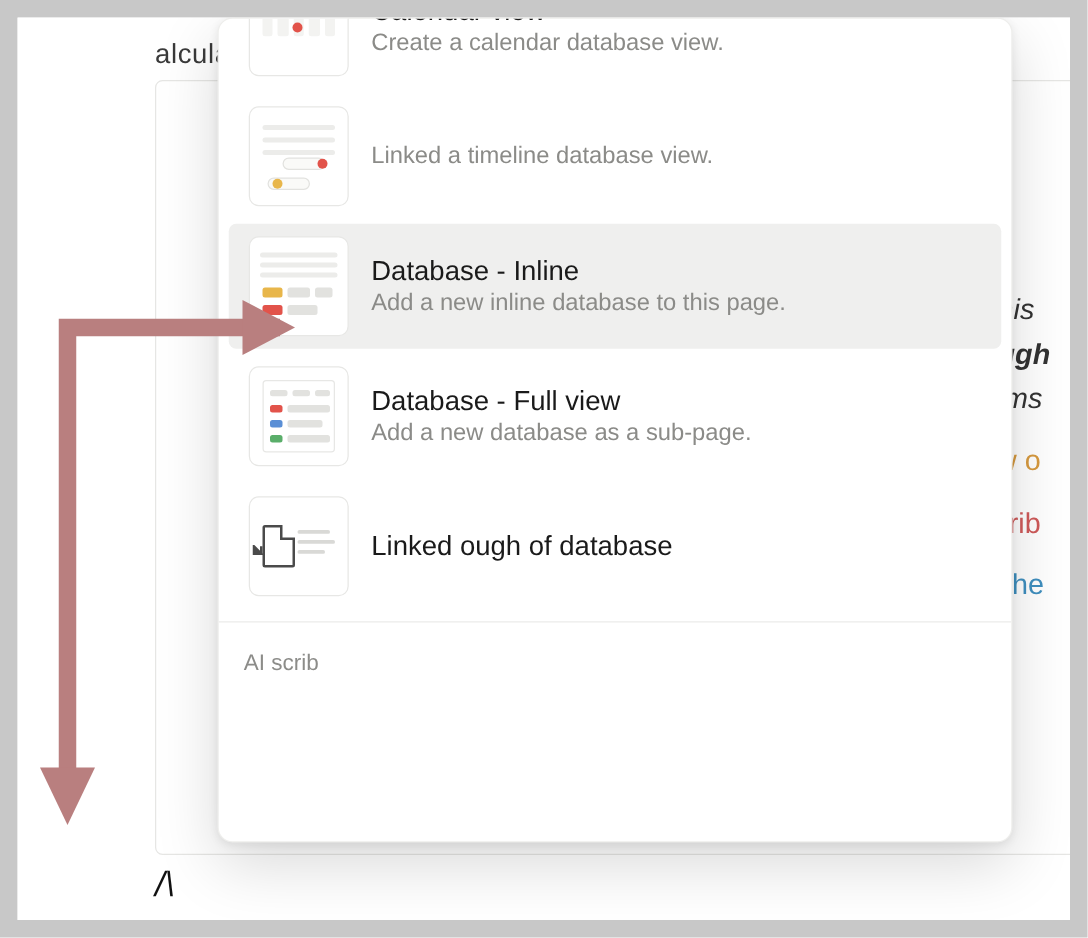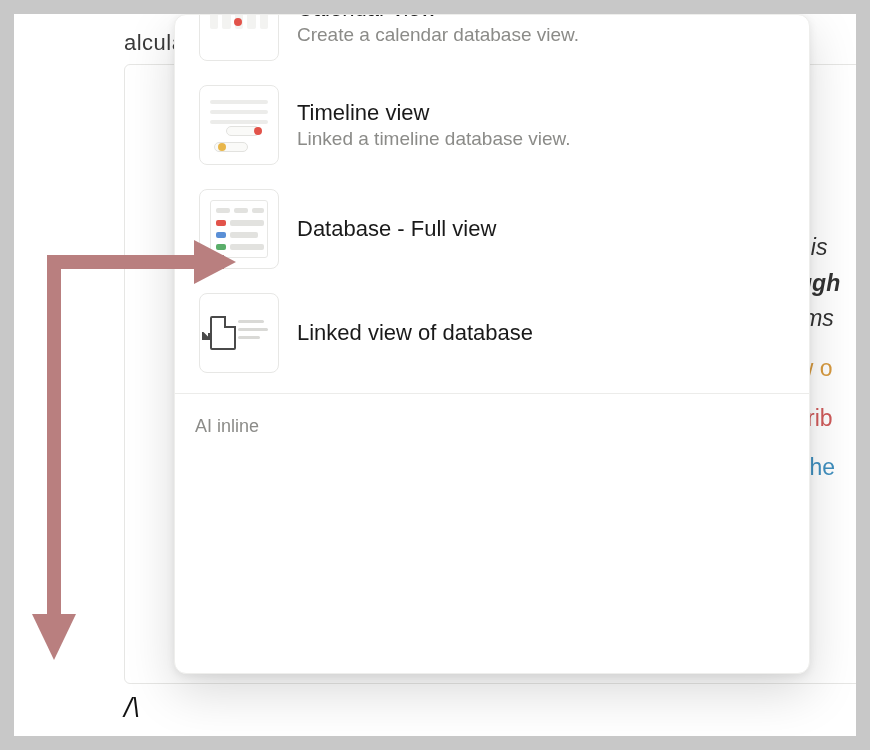--- a/index.html
+++ b/index.html
@@ -197,63 +197,79 @@
         <div class="thumb">
           <div class="tl-row" style="top:14px;"></div>
           <div class="tl-row" style="top:24px;"></div>
           <div class="tl-row" style="top:34px;"></div>
           <div class="tl-pill" style="left:26px; top:40px; width:34px;"></div>
           <div class="tl-dot" style="background:#e2534a; left:54px; top:41px;"></div>
           <div class="tl-pill" style="left:14px; top:56px; width:34px;"></div>
           <div class="tl-dot" style="background:#e8b64a; left:18px; top:57px;"></div>
         </div>
         <div class="item-text">
-          <div class="item-title">Timeline view</div>
           <div class="item-desc">Linked a timeline database view.</div>
         </div>
       </div>
 
+      <div class="menu-item selected">
+        <div class="thumb">
+          <div class="tbl-row" style="top:12px;"></div>
+          <div class="tbl-row" style="top:20px;"></div>
+          <div class="tbl-row" style="top:28px;"></div>
+          <div class="tbl-cell" style="background:#e8b64a; left:10px; top:40px; width:16px;"></div>
+          <div class="tbl-cell" style="background:#e2e2df; left:30px; top:40px; width:18px;"></div>
+          <div class="tbl-cell" style="background:#e2e2df; left:52px; top:40px; width:14px;"></div>
+          <div class="tbl-cell" style="background:#e2534a; left:10px; top:54px; width:16px;"></div>
+          <div class="tbl-cell" style="background:#e2e2df; left:30px; top:54px; width:24px;"></div>
+        </div>
+        <div class="item-text">
+          <div class="item-title">Database - Inline</div>
+          <div class="item-desc">Add a new inline database to this page.</div>
+        </div>
+      </div>
 
       <div class="menu-item">
         <div class="thumb">
           <div style="position:absolute; inset:10px; border:1px solid #e7e7e5; border-radius:3px;"></div>
           <div class="tbl-cell" style="background:#e2e2df; left:16px; top:18px; width:14px; height:5px;"></div>
           <div class="tbl-cell" style="background:#e2e2df; left:34px; top:18px; width:14px; height:5px;"></div>
           <div class="tbl-cell" style="background:#e2e2df; left:52px; top:18px; width:12px; height:5px;"></div>
           <div class="tbl-cell" style="background:#e2534a; left:16px; top:30px; width:10px; height:6px;"></div>
           <div class="tbl-cell" style="background:#e2e2df; left:30px; top:30px; width:34px; height:6px;"></div>
           <div class="tbl-cell" style="background:#5a8fd6; left:16px; top:42px; width:10px; height:6px;"></div>
           <div class="tbl-cell" style="background:#e2e2df; left:30px; top:42px; width:28px; height:6px;"></div>
           <div class="tbl-cell" style="background:#5aae6a; left:16px; top:54px; width:10px; height:6px;"></div>
           <div class="tbl-cell" style="background:#e2e2df; left:30px; top:54px; width:34px; height:6px;"></div>
         </div>
         <div class="item-text">
           <div class="item-title">Database - Full view</div>
+          <div class="item-desc">Add a new database as a sub-page.</div>
         </div>
       </div>
 
       <div class="menu-item">
         <div class="thumb">
           <div class="linkedicon"></div>
           <svg class="linkedarrow" viewBox="0 0 14 14">
               <path d="M1 1 L7 7 L1 7 Z M7 7 L7 1" fill="#4a4a4a" stroke="#4a4a4a" stroke-width="2"></path>
             </svg>
           <div class="doclines">
             <span style="top:26px; width:26px;"></span>
             <span style="top:34px; width:30px;"></span>
             <span style="top:42px; width:22px;"></span>
           </div>
         </div>
         <div class="item-text">
-          <div class="item-title">Linked view of database</div>
+          <div class="item-title">Linked ough of database</div>
         </div>
       </div>
 
       <div class="section">
-        <div class="section-label">AI inline</div>
+        <div class="section-label">AI scrib</div>
       </div>
 
     </div>
 
   </div>
 </div>
 
 <svg class="arrow-svg" viewBox="0 0 870 750">
   <path d="M 224 262 L 54 262 L 54 640" stroke="#b97f7f" stroke-width="14" fill="none" stroke-linejoin="miter"></path>
   <polygon points="194,240 236,262 194,284" fill="#b97f7f"></polygon>

